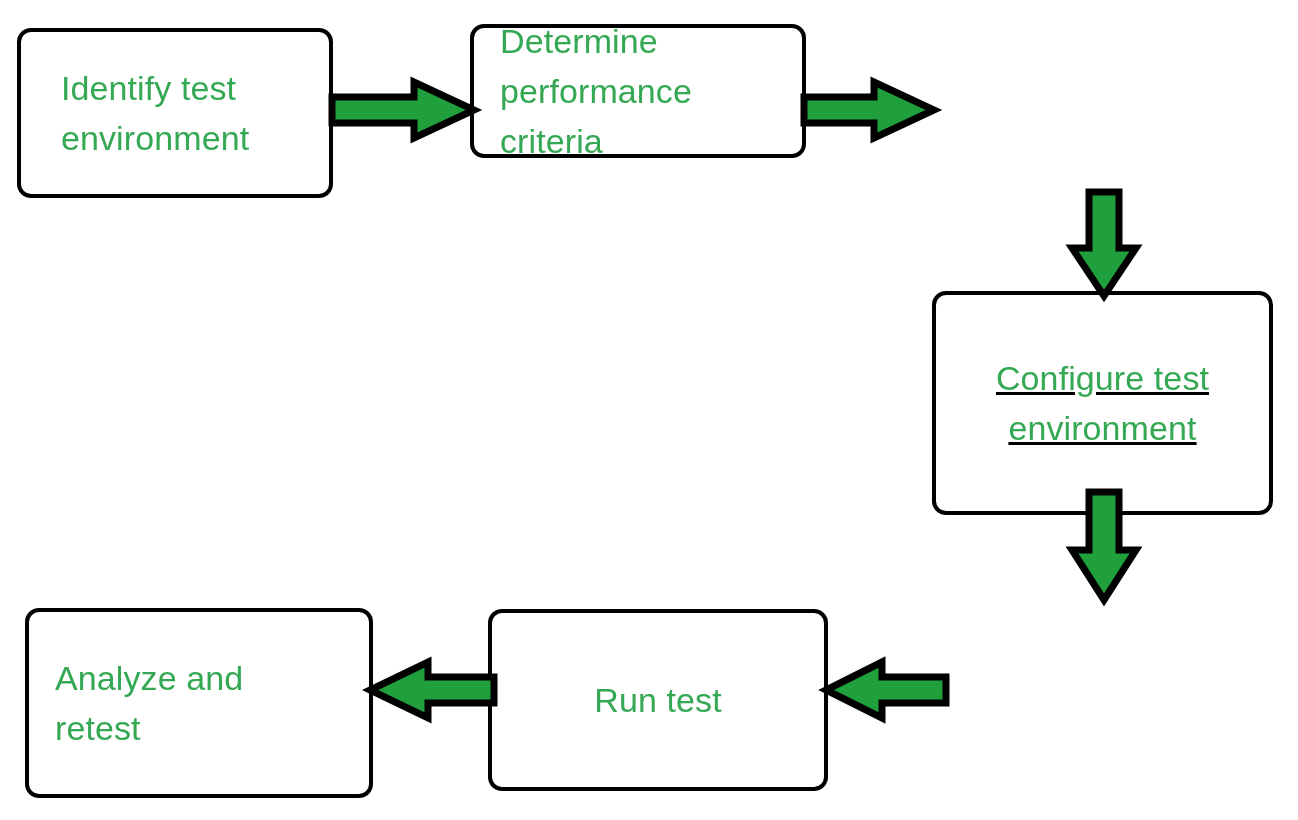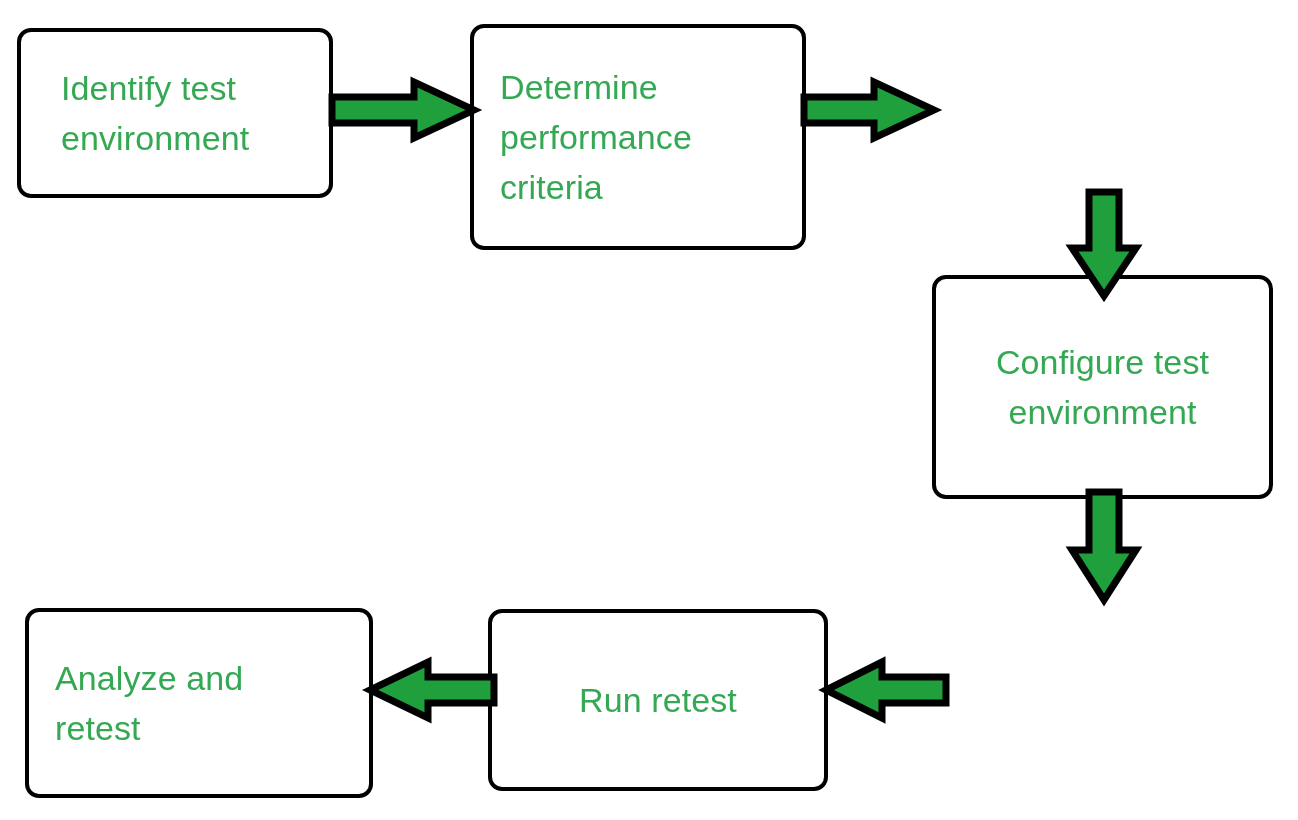--- a/index.html
+++ b/index.html
@@ -53,35 +53,35 @@
 </head>
 <body>
 
 <div id="canvas">
 
   <div class="node" style="left:17px; top:28px; width:316px; height:170px;padding-left:14px;">
     <span class="node-label">Identify test
 environment</span>
   </div>
 
-  <div class="node" style="left:470px; top:24px; width:336px; height:226px;align-items:center;">
+  <div class="node" style="left:470px; top:24px; width:336px; height:134px;align-items:center;">
     <span class="node-label">Determine
 performance
 criteria</span>
   </div>
 
 
-  <div class="node center" style="left:932px; top:275px; width:341px; height:224px;">
+  <div class="node center" style="left:932px; top:291px; width:341px; height:224px;text-decoration:underline;">
     <span class="node-label">Configure test
 environment</span>
   </div>
 
 
   <div class="node center" style="left:488px; top:609px; width:340px; height:182px;">
-    <span class="node-label">Run retest</span>
+    <span class="node-label">Run test</span>
   </div>
 
   <div class="node" style="left:25px; top:608px; width:348px; height:190px;">
     <span class="node-label">Analyze and
 retest</span>
   </div>
 
   <div class="edge" style="left:330px; top:78px; width:146px; height:64px;">
     <svg width="146" height="64" viewBox="0 0 146 64">
       <polygon points="2,19 84,19 84,4 144,32 84,60 84,45 2,45" fill="#1fa03c" stroke="#000000" stroke-width="7" stroke-linejoin="miter"></polygon>

